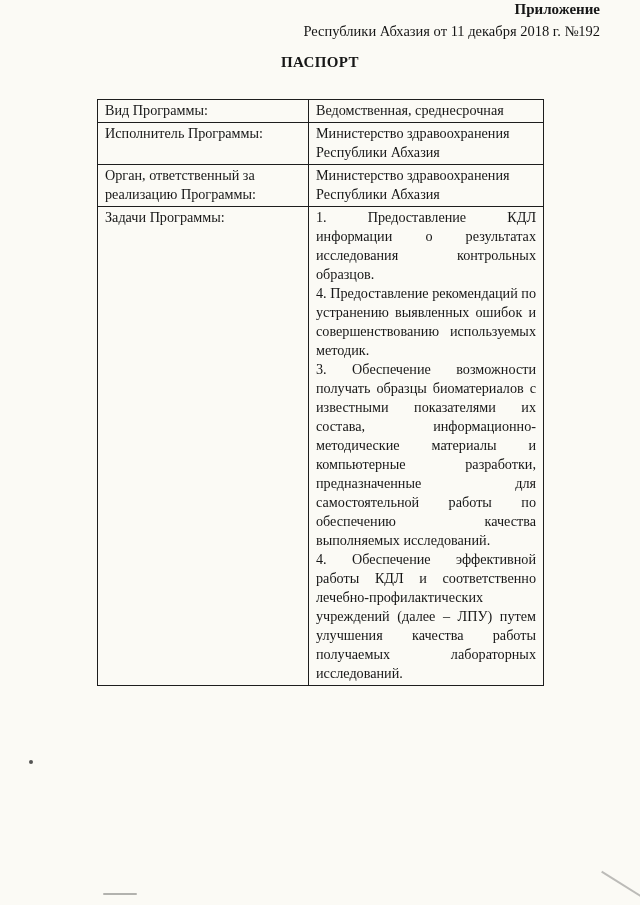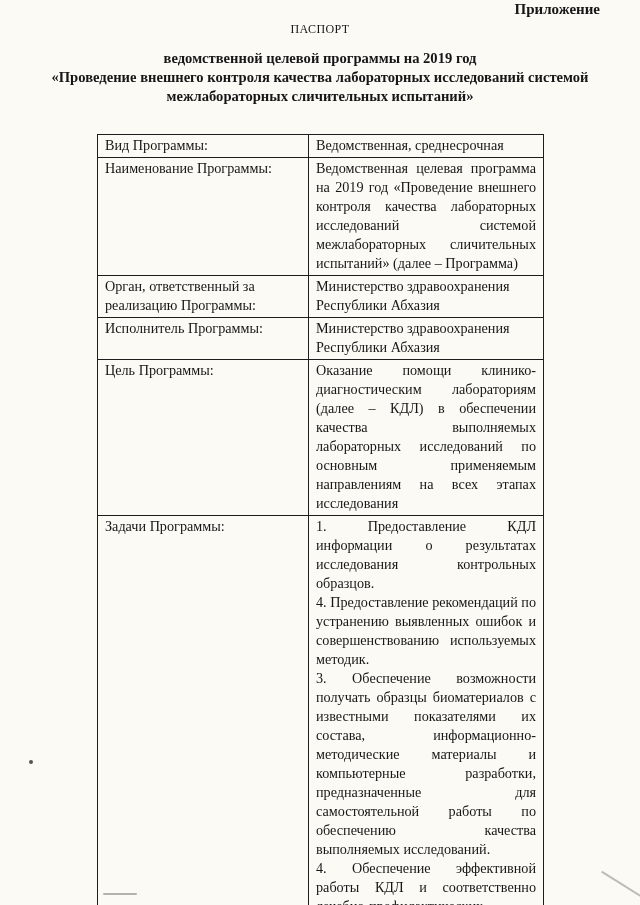--- a/index.html
+++ b/index.html
@@ -25,23 +25,24 @@
     font-size: 14.5px;
     line-height: 1.25;
   }
   .header-appendix {
     font-weight: bold;
     font-size: 15px;
     margin-bottom: 3px;
   }
   .doc-title {
     text-align: center;
-    font-weight: normal;
-    font-size: 12px;
+    font-weight: bold;
+    font-size: 15px;
     letter-spacing: 0.4px;
+    margin-top: 14px;
   }
   .doc-subtitle {
     width: 560px;
     margin: 12px auto 0 auto;
     text-align: center;
     font-weight: bold;
     font-size: 14.6px;
     line-height: 1.28;
   }
   .doc-subtitle .sub-line1 { margin-bottom: 1px; }
@@ -77,50 +78,39 @@
     border-radius: 0; transform: rotate(32deg); opacity: .3;
   }
 </style>
 </head>
 <body>
 
 <div class="page">
 
   <div class="header-block">
     <div class="header-appendix">Приложение</div>
+    <div class="header-line">Республики Абхазия от 11 декабря 2018 г. №192</div>
   </div>
 
   <div class="doc-title">ПАСПОРТ</div>
 
-  <div class="doc-subtitle">
-    <div class="sub-line1">ведомственной целевой программы на 2019 год</div>
-    <div class="sub-line2">«Проведение внешнего  контроля качества лабораторных исследований системой  межлабораторных сличительных испытаний»</div>
-  </div>
 
   <table class="passport">
     <tbody>
       <tr>
         <td class="label-cell">Вид Программы:</td>
         <td class="value-cell">Ведомственная, среднесрочная</td>
       </tr>
       <tr>
-        <td class="label-cell">Наименование Программы:</td>
-        <td class="value-cell justify">Ведомственная целевая программа на 2019 год «Проведение внешнего контроля качества лабораторных исследований системой межлабораторных сличительных испытаний» (далее – Программа)</td>
+        <td class="label-cell">Исполнитель Программы:</td>
+        <td class="value-cell">Министерство здравоохранения Республики Абхазия</td>
       </tr>
       <tr>
         <td class="label-cell">Орган, ответственный за реализацию Программы:</td>
         <td class="value-cell">Министерство здравоохранения  Республики Абхазия</td>
-      </tr>
-      <tr>
-        <td class="label-cell">Исполнитель Программы:</td>
-        <td class="value-cell">Министерство здравоохранения Республики Абхазия</td>
-      </tr>
-      <tr>
-        <td class="label-cell">Цель Программы:</td>
-        <td class="value-cell justify">Оказание помощи клинико-диагностическим лабораториям (далее – КДЛ) в обеспечении качества выполняемых лабораторных исследований по основным применяемым направлениям на всех этапах исследования</td>
       </tr>
       <tr>
         <td class="label-cell">Задачи Программы:</td>
         <td class="value-cell justify">
           <p>1. Предоставление КДЛ информации о результатах исследования контрольных образцов.</p>
           <p>4. Предоставление рекомендаций по устранению выявленных ошибок и совершенствованию используемых методик.</p>
           <p>3. Обеспечение возможности получать образцы биоматериалов с известными показателями их состава, информационно-методические материалы и компьютерные разработки, предназначенные для самостоятельной работы по обеспечению качества выполняемых исследований.</p>
           <p>4. Обеспечение эффективной работы КДЛ и соответственно лечебно-профилактических учреждений (далее – ЛПУ) путем улучшения качества работы получаемых лабораторных исследований.</p>
         </td>
       </tr>

